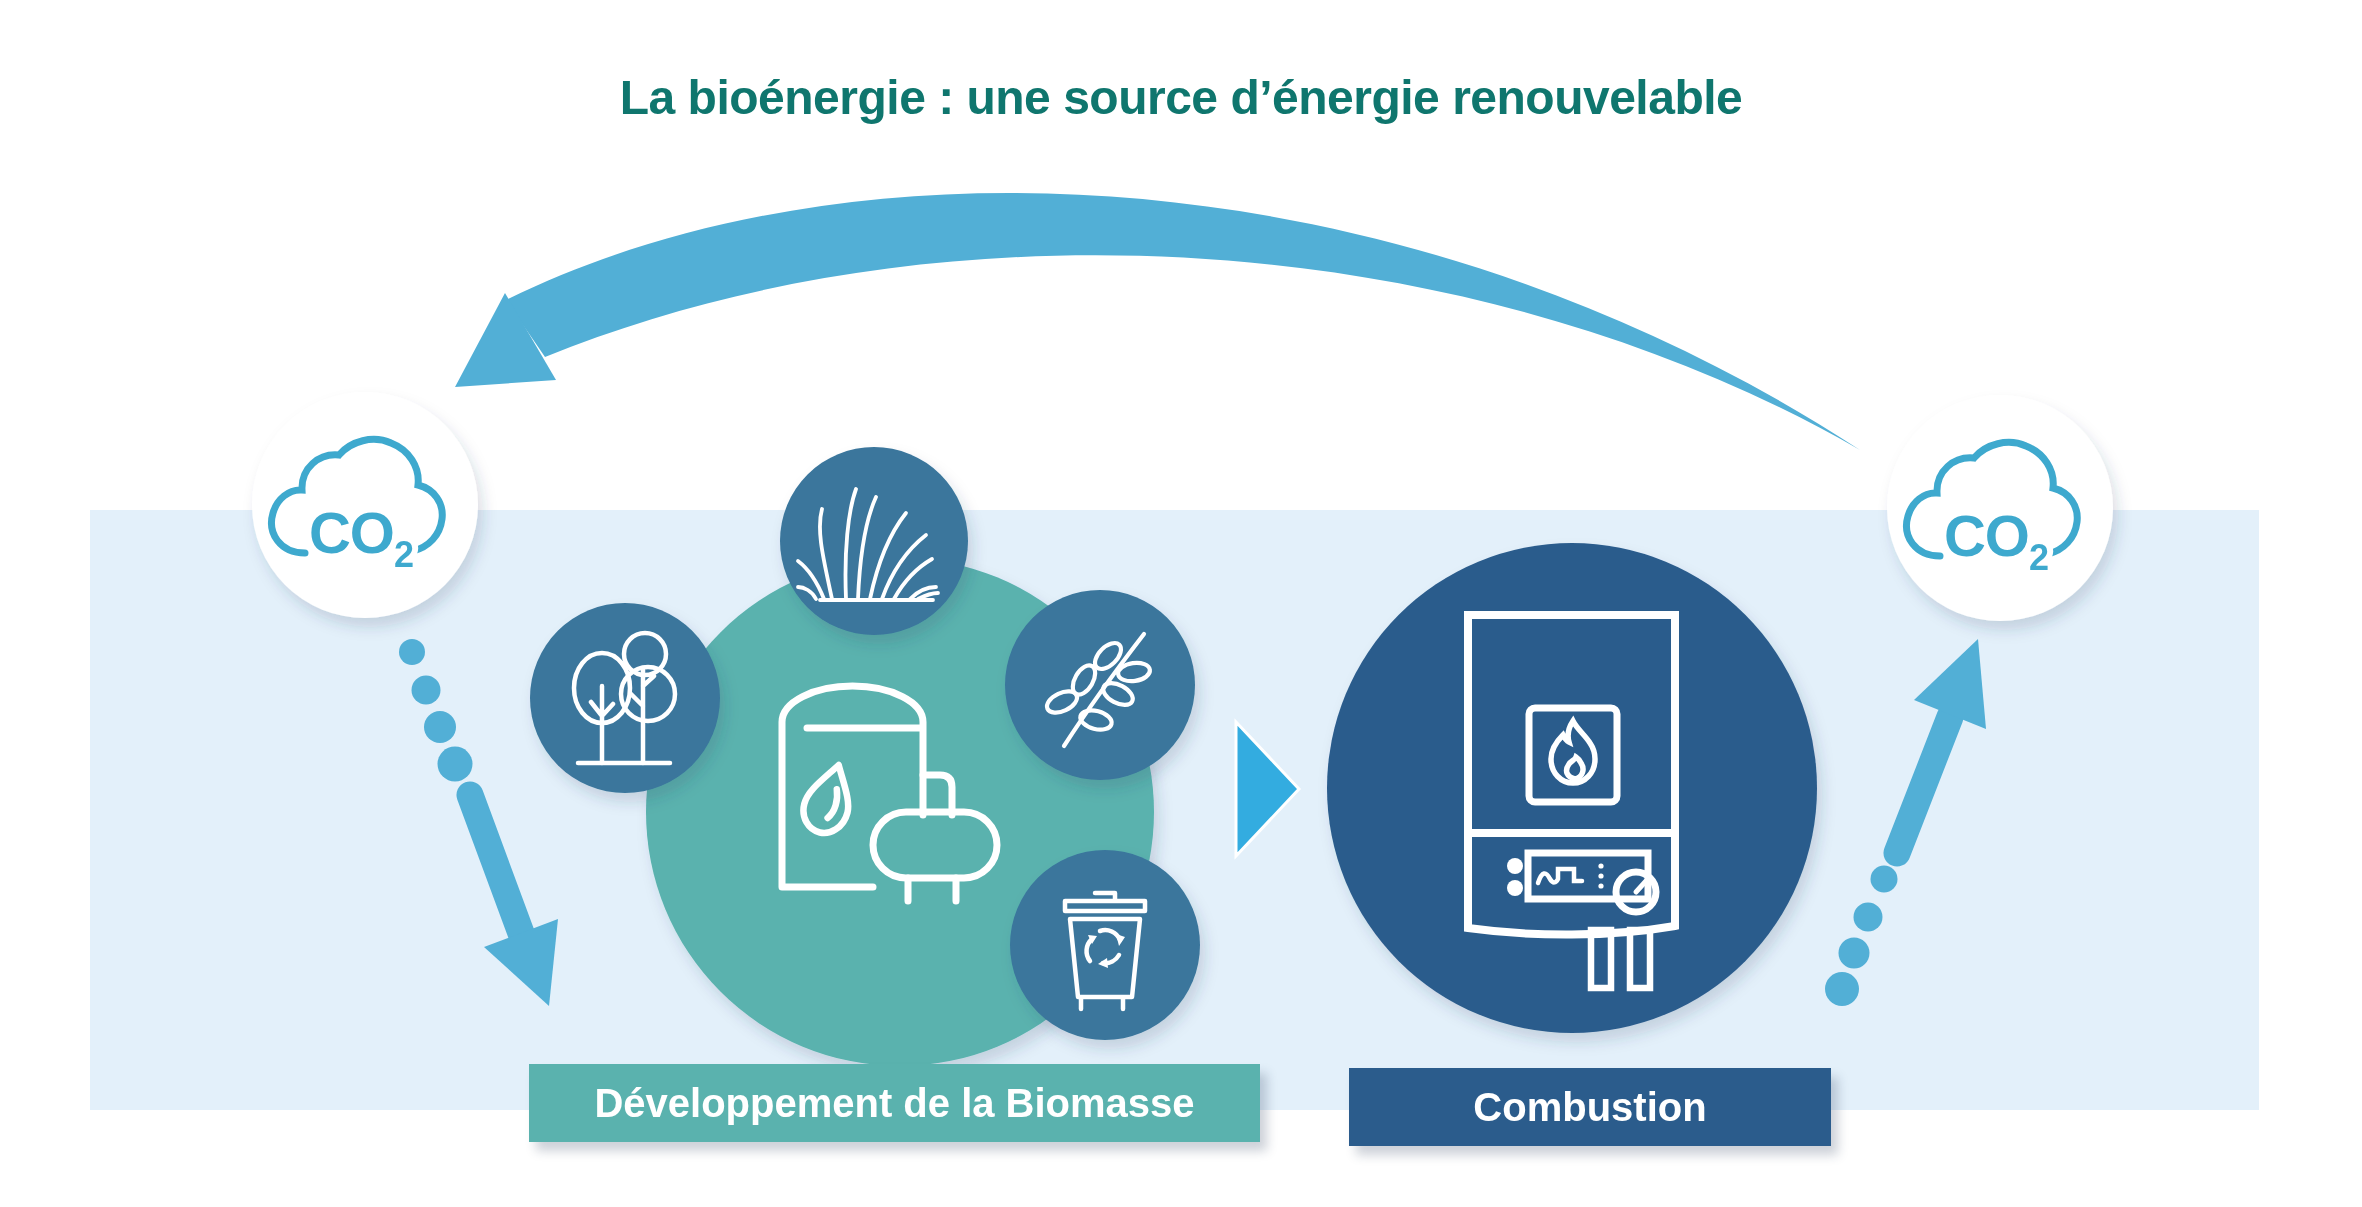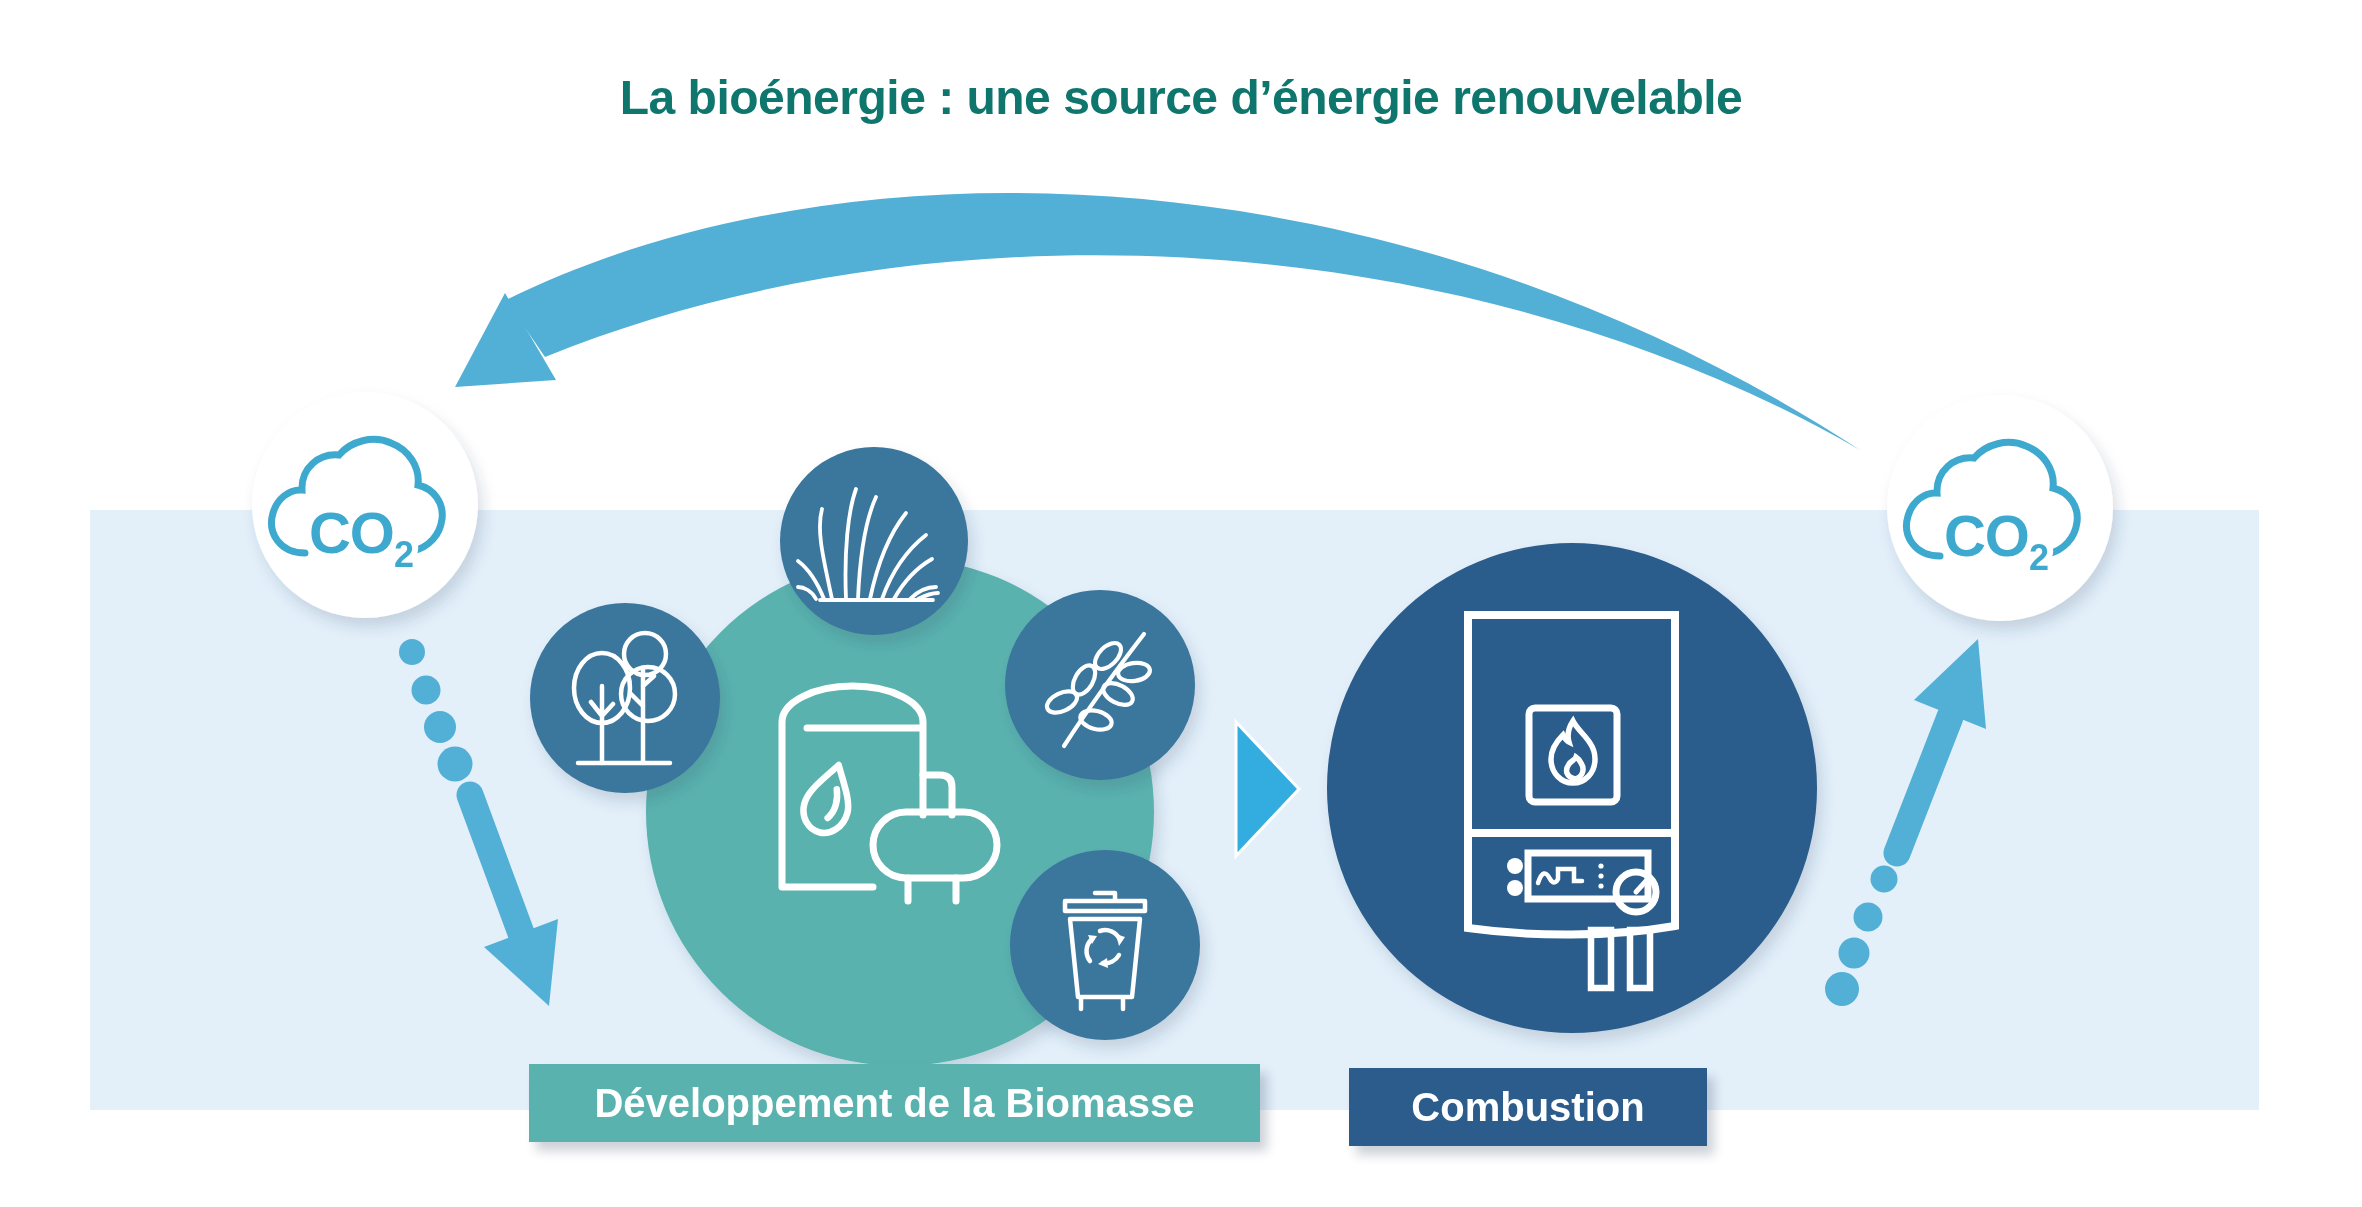--- a/index.html
+++ b/index.html
@@ -17,21 +17,21 @@
     font-size:48px;font-weight:bold;letter-spacing:-0.5px;
     color:#0f766e;
   }
   .stage-label{
     position:absolute;
     display:flex;align-items:center;justify-content:center;
     color:#ffffff;font-weight:bold;font-size:40px;
     box-shadow:7px 9px 10px rgba(30,50,80,0.22);
   }
   #biomass-label{left:529px;top:1064px;width:731px;height:78px;background:#5AB2AE;}
-  #combustion-label{left:1349px;top:1068px;width:358px;height:78px;background:#2B5C8C;}
+  #combustion-label{left:1349px;top:1068px;width:482px;height:78px;background:#2B5C8C;}
   .co2-text{font-weight:bold;letter-spacing:-1px;}
 </style>
 </head>
 <body>
 
 <div id="stage">
 
   <svg id="diagram-svg" viewBox="0 0 2362 1207" xmlns="http://www.w3.org/2000/svg">
     <defs>
       <filter id="ds" x="-30%" y="-30%" width="160%" height="160%">

